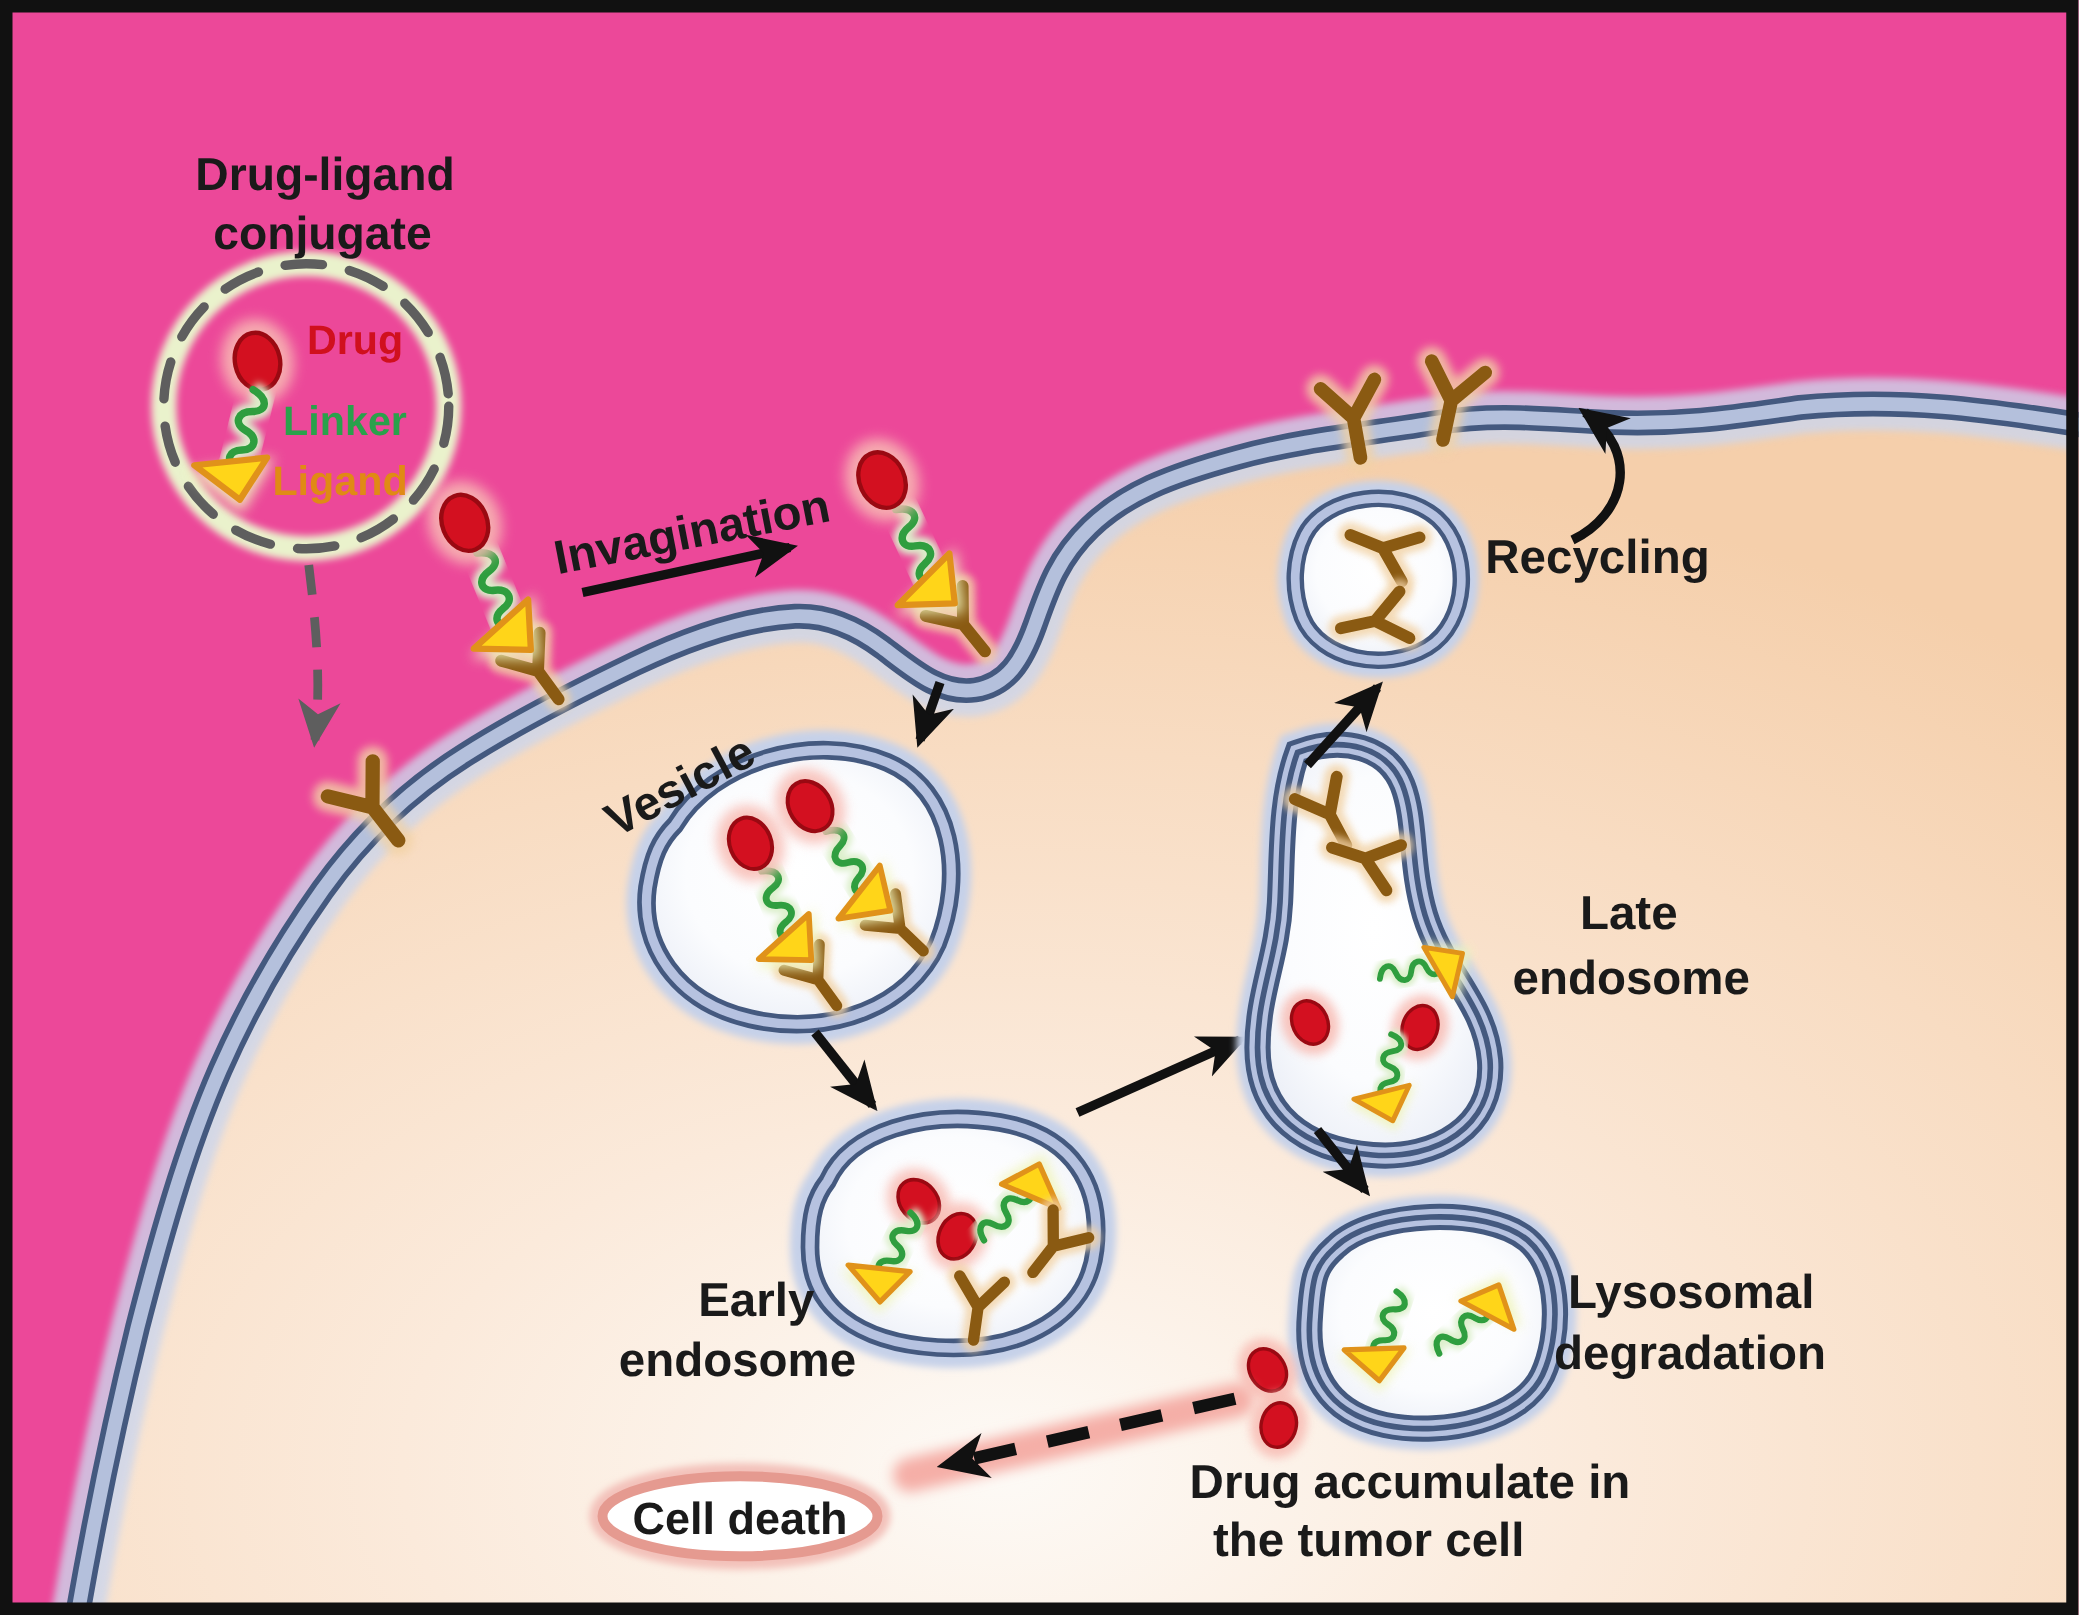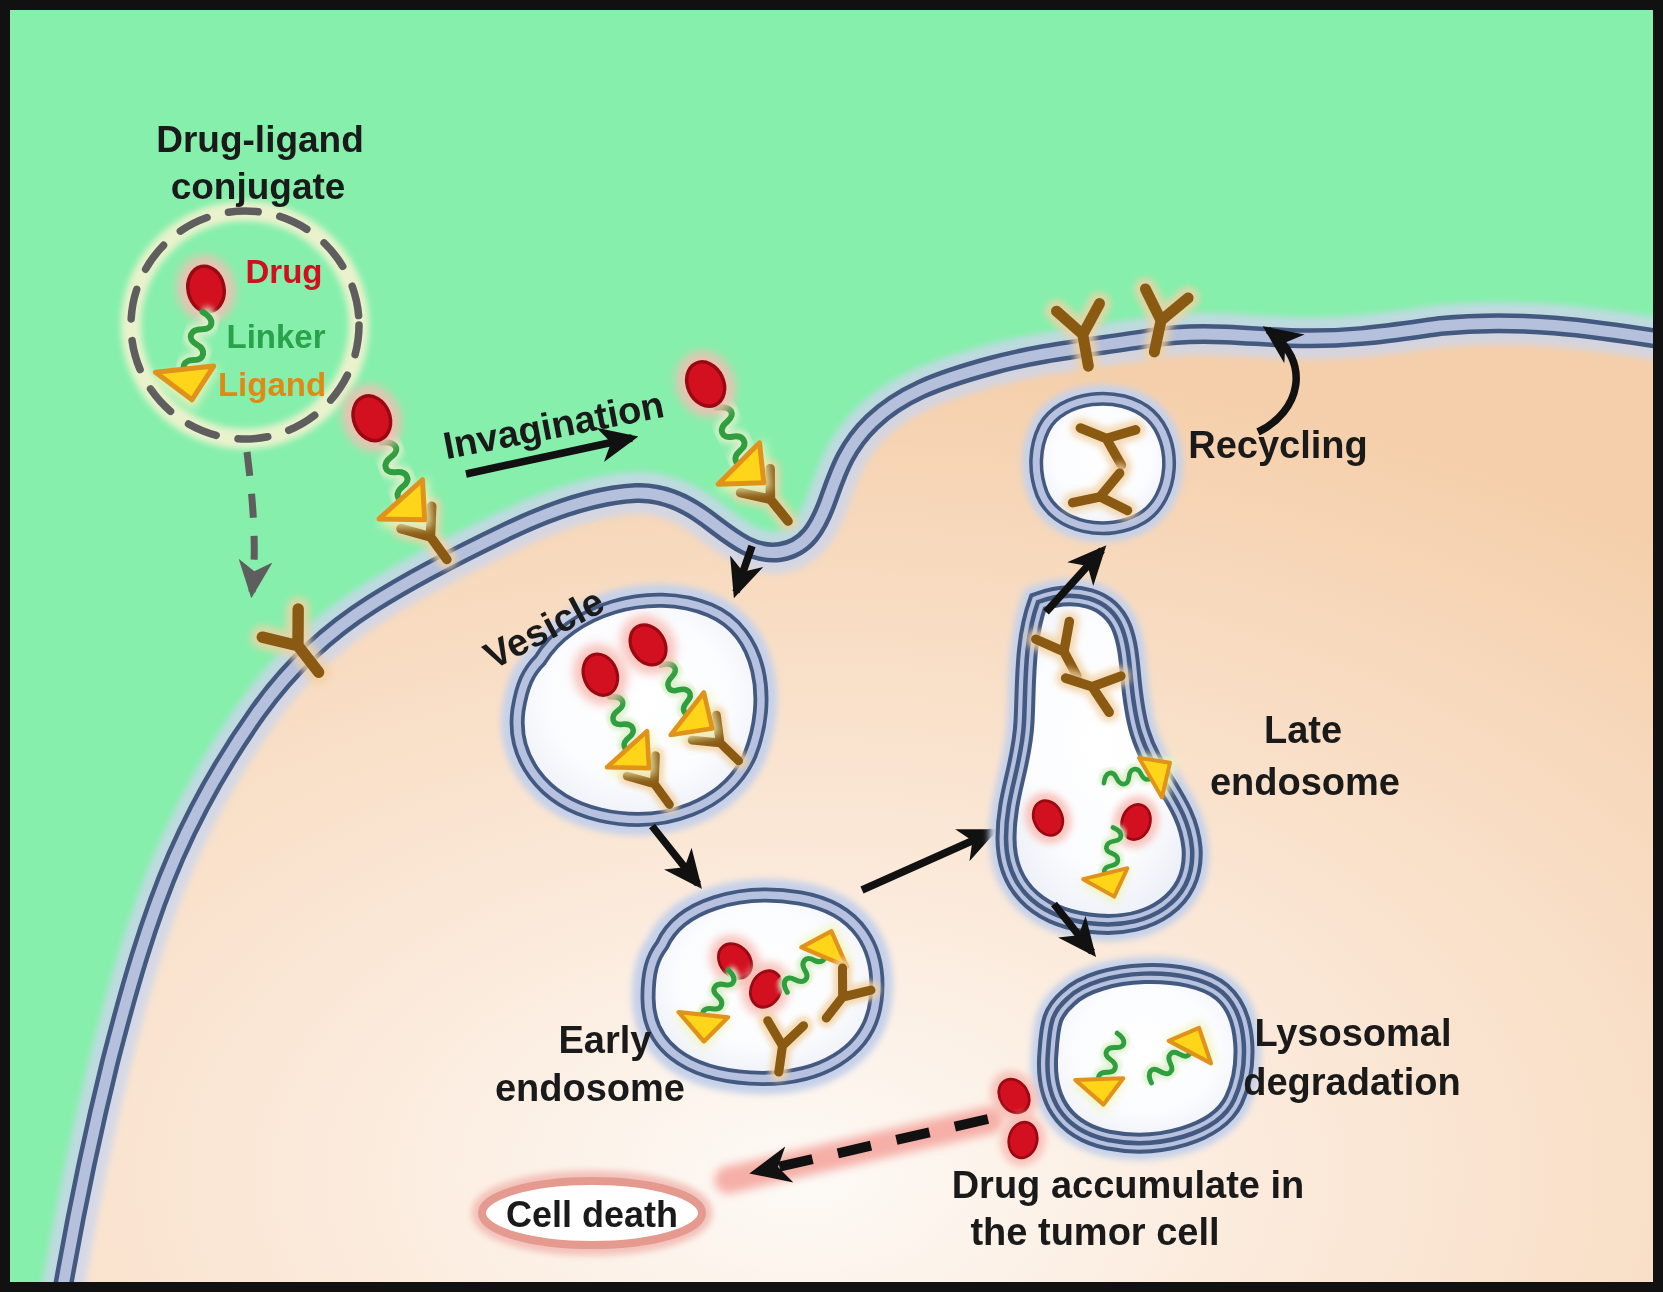--- a/index.html
+++ b/index.html
@@ -1,16 +1,16 @@
 <!DOCTYPE html>
 <html><head>
 <meta charset="utf-8">
 <style>
   html,body{margin:0;padding:0;background:#ffffff;}
-  .stage{width:1663px;height:1292px;position:relative;overflow:hidden;background:#86efac;}
+  .stage{width:1663px;height:1292px;position:relative;overflow:hidden;background:#ec4899;}
   svg{display:block;}
   text{font-family:"Liberation Sans", sans-serif;font-weight:bold;fill:#1a1a1a;}
   .lbl{font-size:38px;}
   .lbl-sm{font-size:33px;}
   .lbl-title{font-size:37px;}
   .lbl-drug{fill:#d0101e;}
   .lbl-linker{fill:#2aa14b;}
   .lbl-ligand{fill:#e08a15;}
   .mid{text-anchor:middle;}
 </style>

